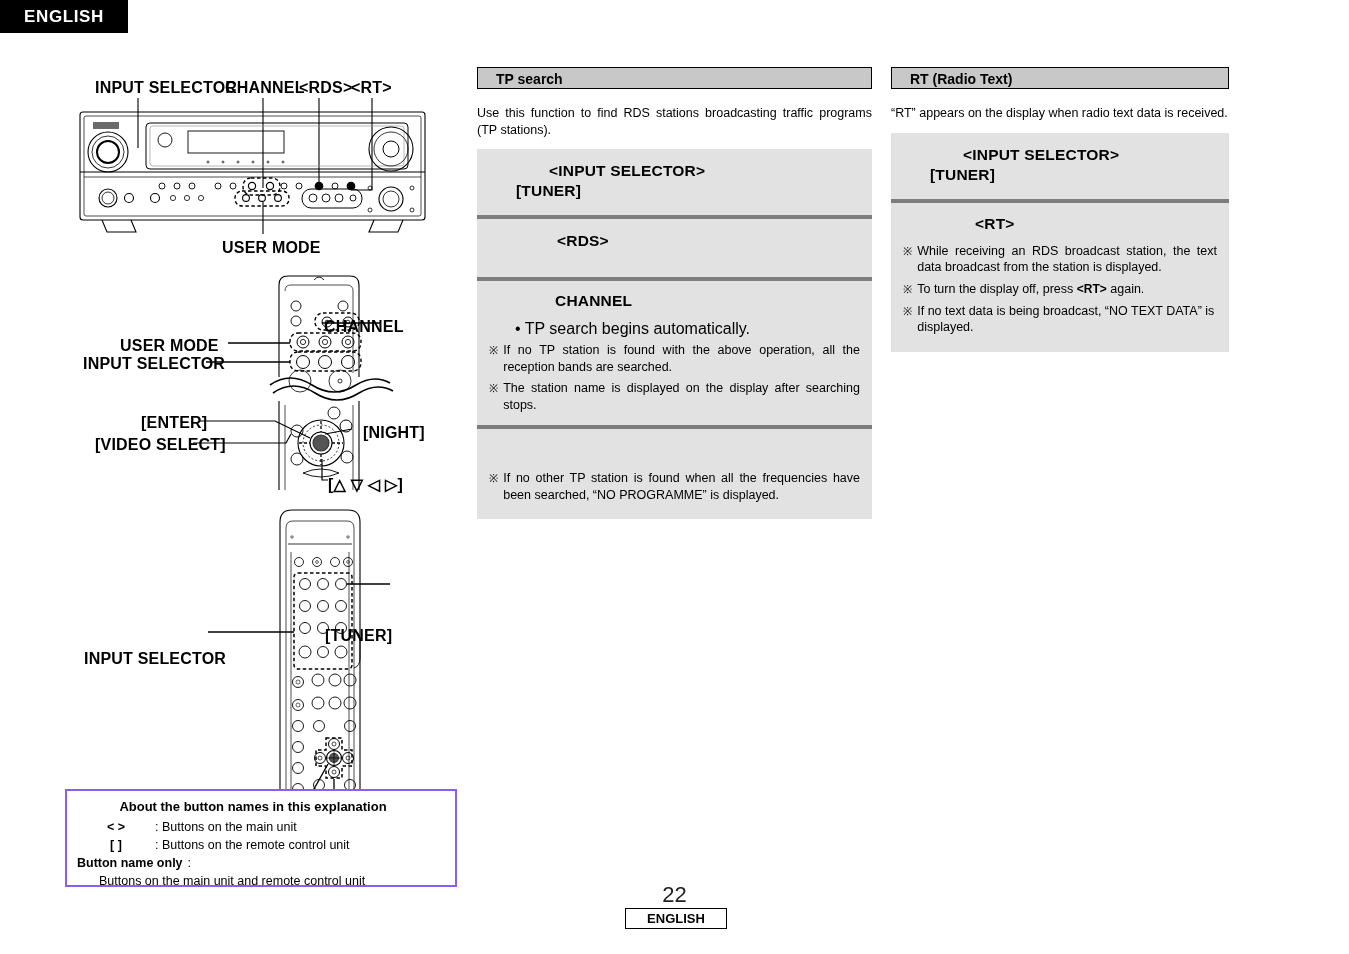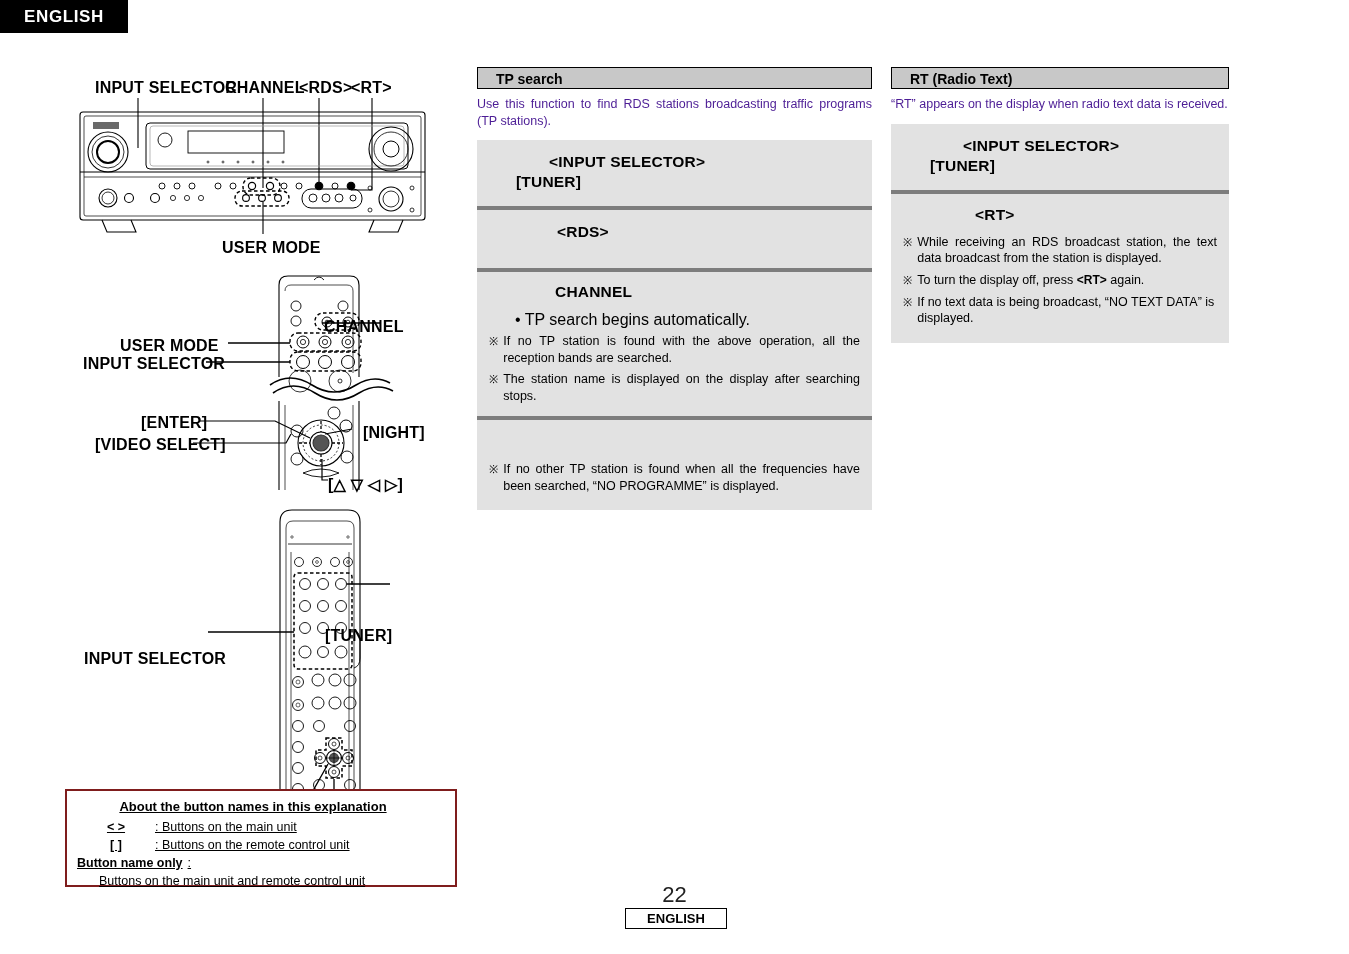--- a/index.html
+++ b/index.html
@@ -26,22 +26,22 @@
   .col{position:absolute;}
 
   .sect-head{
     border:1px solid #000;background:#c8c8c8;
     height:22px;line-height:22px;
     font-size:14px;font-weight:bold;
     padding-left:18px;box-sizing:border-box;
   }
   .intro{
     font-size:12.5px;line-height:16.5px;
-    text-align:justify;color:#4c1d95;
-    margin-top:7px;
+    text-align:justify;color:#000000;
+    margin-top:16px;
   }
   .intro.nojust{text-align:left;}
 
   .steps{background:#e2e2e2;margin-top:11px;}
   .step{padding:24px 12px 10px 12px;}
   .sep{height:4px;background:#7d7d7d;}
   .step-title{
     font-size:15.5px;font-weight:bold;letter-spacing:.2px;
     line-height:20px;
   }
@@ -70,22 +70,22 @@
   }
 
   
   .lbl{
     position:absolute;font-size:16px;font-weight:bold;
     letter-spacing:.2px;white-space:nowrap;
   }
 
   
   .aboutbox{
-    position:absolute;border:2px solid #7f1d1d;background:#fff;
-    box-sizing:border-box;padding:8px 26px 10px 10px;text-decoration:underline;
+    position:absolute;border:2px solid #8b5cf6;background:#fff;
+    box-sizing:border-box;padding:8px 26px 10px 10px;
   }
   .about-title{font-size:13px;font-weight:bold;text-align:center;margin-bottom:4px;}
   .about-row{font-size:12.5px;line-height:18px;display:flex;}
   .about-row .k{width:78px;flex:0 0 auto;font-weight:bold;text-align:center;}
   .about-row .k2{flex:0 0 auto;font-weight:bold;}
   .about-row .v{flex:1 1 auto;}
   .about-last{font-size:12.5px;line-height:18px;padding-left:22px;}
 
   svg{display:block;}
 </style>

